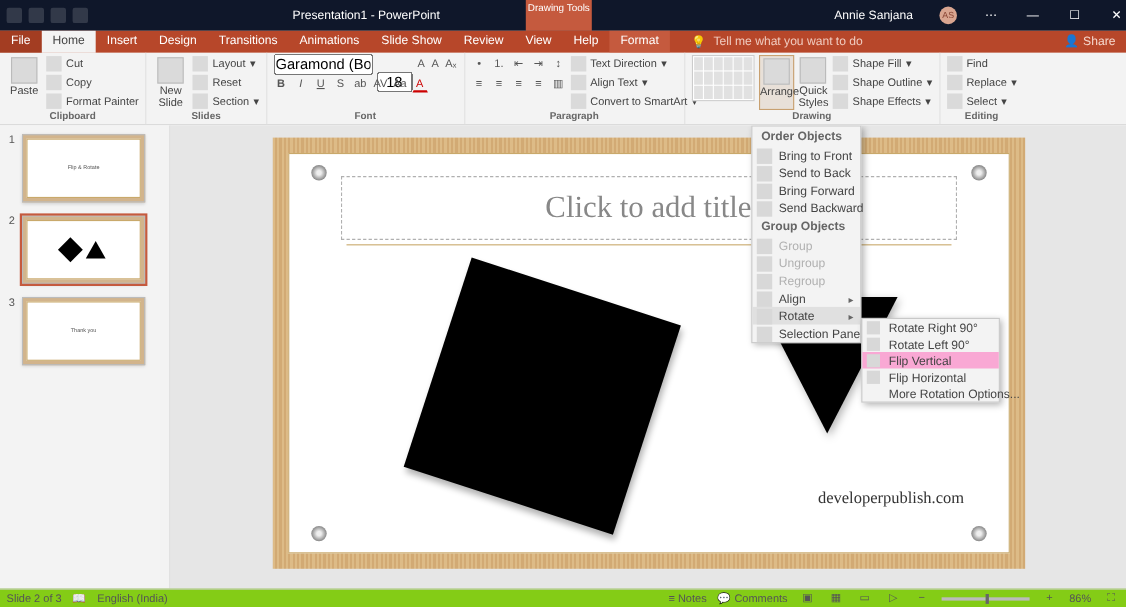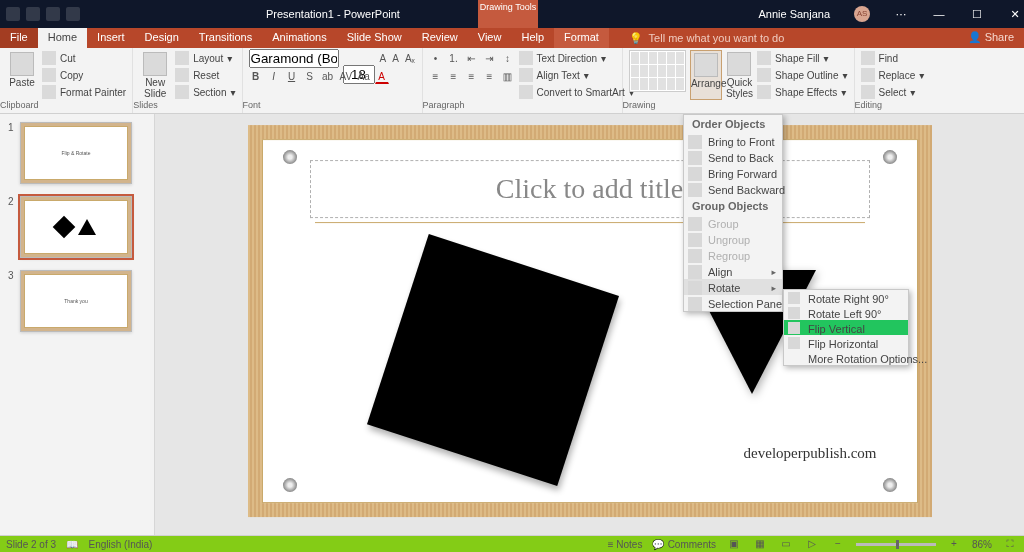--- a/index.html
+++ b/index.html
@@ -20,21 +20,21 @@
 .tabs { height: 20px; background: #B7472A; display: flex; color: #fff; font-size: 11px; }
 .tabs .tab { padding: 3px 10px; cursor: pointer; }
 .tabs .tab.file { background: #A33D22; }
 .tabs .tab.active { background: #F3F3F3; color: #444; }
 .tabs .tellme { margin-left: 20px; display: flex; align-items: center; gap: 6px; color: #F6D9CF; font-size: 11px; opacity:0.9;}
 .tabs .share { margin-left: auto; padding: 3px 10px; color:#F6D9CF; }
 
 
 .ribbon { height: 66px; background: #F3F3F3; border-bottom: 1px solid #D0D0D0; display: flex; position: relative; }
 .group { border-right: 1px solid #E1E1E1; padding: 2px 6px 0 6px; display: flex; flex-direction: column; position:relative;}
-.group-label { position:absolute; bottom:0; left:0; right:0; height:13px; font-size: 9px; color: #666; text-align: left; }
+.group-label { position:absolute; bottom:0; left:0; right:0; height:13px; font-size: 9px; color: #666; text-align: center; font-weight: bold; }
 .group-body { display: flex; gap: 4px; }
 .col { display: flex; flex-direction: column; gap: 1px; }
 .big-btn { width: 32px; text-align: center; font-size: 10px; color: #444; padding-top:2px;}
 .big-btn .ic { width: 24px; height: 24px; margin: 0 auto 1px; background: #DADADA; border: 1px solid #BBB; }
 .small-row { display: flex; align-items: center; gap: 4px; font-size: 10px; color: #444; height: 16px; white-space:nowrap;}
 .small-ic { width: 14px; height: 14px; background: #DADADA; }
 .fontname { width: 90px; }
 .fontsize { width: 32px; text-align:center;margin-top:32px;}
 .tinybtn { width:14px; height:16px; border:1px solid transparent; font-size:10px; color:#555; text-align:center; line-height:16px;}
 .shape-gallery { width: 78px; height:42px; border:1px solid #CCC; background:#fff; display:grid; grid-template-columns: repeat(6,1fr); grid-template-rows: repeat(3,1fr); padding:1px; gap:1px;}
@@ -65,21 +65,21 @@
 .dropdown { position:absolute; top:0px; left:528px; width:100px; background:#F3F3F3; border:1px solid #C8C8C8; box-shadow:2px 2px 6px rgba(0,0,0,0.3); z-index:20; font-size:11px; color:#444;}
 .dd-section { padding:3px 8px; font-weight:600; color:#666; }
 .dd-item { padding:2px 6px 2px 24px; height:16px; line-height:14px; display:flex; align-items:flex-start; position:relative; white-space:nowrap;}
 .dd-item .arrow { position:absolute; right:6px; font-size:9px; color:#666; }
 .dd-item.disabled{ color:#B0B0B0; }
 .dd-ic { position:absolute; left:4px; width:14px; height:14px; background:#D8D8D8;}
 
 
 .submenu { position:absolute; top:175px; left:628px; width:126px; background:#F3F3F3; border:1px solid #C8C8C8; box-shadow:2px 2px 6px rgba(0,0,0,0.3); z-index:21; font-size:11px; color:#444;}
 .sm-item { padding:2px 6px 2px 24px; height:15px; line-height:14px; position:relative; white-space:nowrap;}
-.sm-item.highlight{ background:#22c55e; }
+.sm-item.highlight{ background:#f9a8d4; }
 .sm-ic { position:absolute; left:4px; width:12px; height:12px; background:#D8D8D8;}
 
 
 .statusbar { position:absolute; bottom:0; left:0; right:0; height:17px; background:#84cc16; border-top:1px solid #D0D0D0; font-size:10px; color:#555; display:flex; align-items:center; padding: 0 6px; gap:10px;}
 .statusbar .sp { flex:1; }
 .zoom-slider { width:80px; height:3px; background:#BBB; position:relative;}
 .zoom-slider::after{content:''; position:absolute; left:50%; top:-3px; width:3px; height:9px; background:#666;}
 .sb-btn{ width:16px; height:14px; text-align:center; line-height:14px;}
 </style>
 </head>

